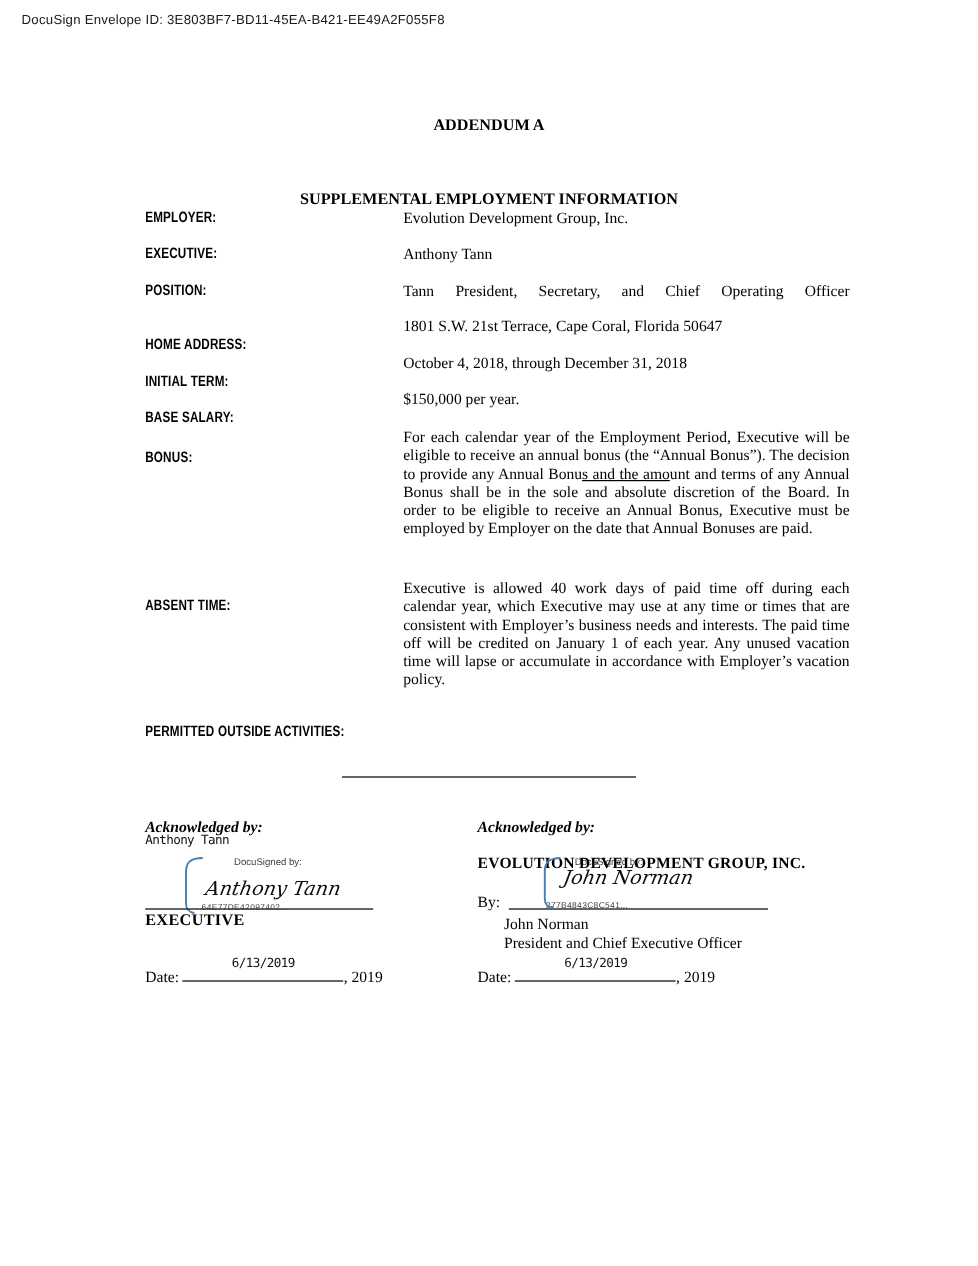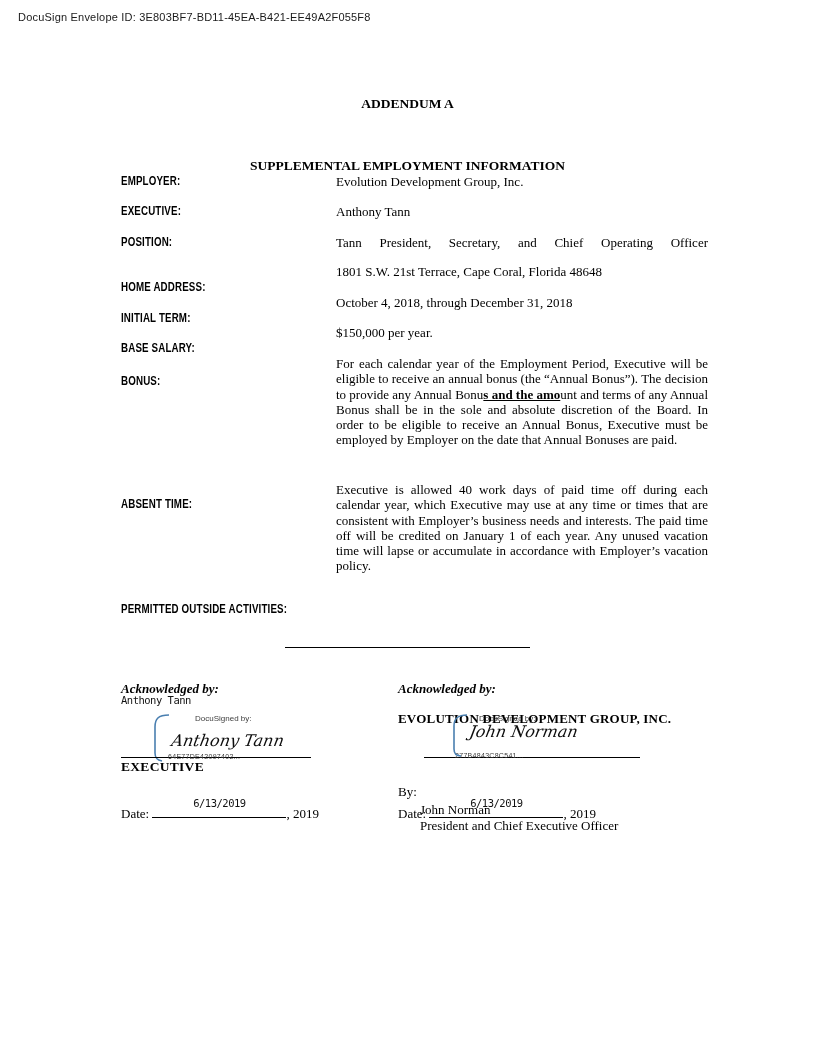--- a/index.html
+++ b/index.html
@@ -17,34 +17,34 @@
   .title{left:0;width:815px;text-align:center;font-weight:bold;font-size:13.5px;}
   
   .lbl{
     font-family:"Liberation Sans", sans-serif;font-weight:bold;font-size:12.5px;
     transform:scaleX(0.78);transform-origin:left top;white-space:nowrap;letter-spacing:0.2px;
   }
   
   .val{font-size:13px;line-height:15.3px;}
   .just{width:372px;text-align:justify;}
   .just-all{width:372px;text-align:justify;text-align-last:justify;}
-  .u{text-decoration:underline;font-weight:bold;}
+  .u{text-decoration:underline;}
   
   .ack{font-weight:bold;font-style:italic;font-size:13px;}
   .typed{font-family:"DejaVu Sans Mono", monospace;font-size:10.5px;letter-spacing:-0.5px;color:#111;}
   .ds-label{font-family:"Liberation Sans", sans-serif;font-size:8px;color:#3d3d3d;margin-left:23px;}
   .script-sig{
     font-family:"DejaVu Serif", serif;font-style:italic;font-size:16px;
     transform:skewX(-10deg);transform-origin:left bottom;white-space:nowrap;color:#0d0d0d;
   }
   .sig-id{font-family:"Liberation Sans", sans-serif;font-size:7px;color:#3a3a3a;letter-spacing:0.3px;white-space:nowrap;}
   .sigline{border-top:1.2px solid #000;height:0;}
   .role{font-weight:bold;font-size:13.5px;letter-spacing:0.3px;}
   .company{font-weight:bold;font-size:13px;letter-spacing:0.2px;white-space:nowrap;}
-  .serif13{font-size:13px;margin-top:40px;}
+  .serif13{font-size:13px;}
   .date-row{font-size:13px;}
   .date-line{
     display:inline-block;width:134px;border-bottom:1.2px solid #000;
     text-align:center;vertical-align:baseline;position:relative;height:16px;
   }
   .date-line .typed{position:absolute;left:0;right:0;top:-4px;text-align:center;}
   .hline{border-top:1.5px solid #000;height:0;}
   svg{display:block;}
 </style>
 </head>
@@ -61,21 +61,21 @@
 <div class="abs lbl" style="left:121px;top:280px;">HOME ADDRESS:</div>
 <div class="abs lbl" style="left:121px;top:311px;">INITIAL TERM:</div>
 <div class="abs lbl" style="left:121px;top:341px;">BASE SALARY:</div>
 <div class="abs lbl" style="left:121px;top:374px;">BONUS:</div>
 <div class="abs lbl" style="left:121px;top:497px;">ABSENT TIME:</div>
 <div class="abs lbl" style="left:121px;top:602px;">PERMITTED OUTSIDE ACTIVITIES:</div>
 
 <div class="abs val" style="left:336px;top:174px;">Evolution Development Group, Inc.</div>
 <div class="abs val" style="left:336px;top:204px;">Anthony Tann</div>
 <div class="abs val just-all" style="left:336px;top:235px;">Tann President, Secretary, and Chief Operating Officer</div>
-<div class="abs val" style="left:336px;top:264px;">1801 S.W. 21st Terrace, Cape Coral, Florida 48648</div>
+<div class="abs val" style="left:336px;top:264px;">1801 S.W. 21st Terrace, Cape Coral, Florida 50647</div>
 <div class="abs val" style="left:336px;top:295px;">October 4, 2018, through December 31, 2018</div>
 <div class="abs val" style="left:336px;top:325px;">$150,000 per year.</div>
 
 <div class="abs val just" style="left:336px;top:356px;"><span>For each calendar year of the Employment Period, Executive will be eligible to receive an annual bonus (the “Annual Bonus”).  The decision to provide any Annual Bonu</span><span class="u">s and the amo</span><span>unt and terms of any Annual Bonus shall be in the sole and absolute discretion of the Board.  In order to be eligible to receive an Annual Bonus, Executive must be employed by Employer on the date that Annual Bonuses are paid.</span></div>
 
 <div class="abs val just" style="left:336px;top:482px;">Executive is allowed 40 work days of paid time off during each calendar year, which Executive may use at any time or times that are consistent with Employer’s business needs and interests.  The paid time off will be credited on January 1 of each year.  Any unused vacation time will lapse or accumulate in accordance  with Employer’s vacation policy.</div>
 
 <div class="abs hline" style="left:285px;top:647px;width:245px;"></div>
 
 <div class="abs ack" style="left:121px;top:681px;">Acknowledged by:</div>

